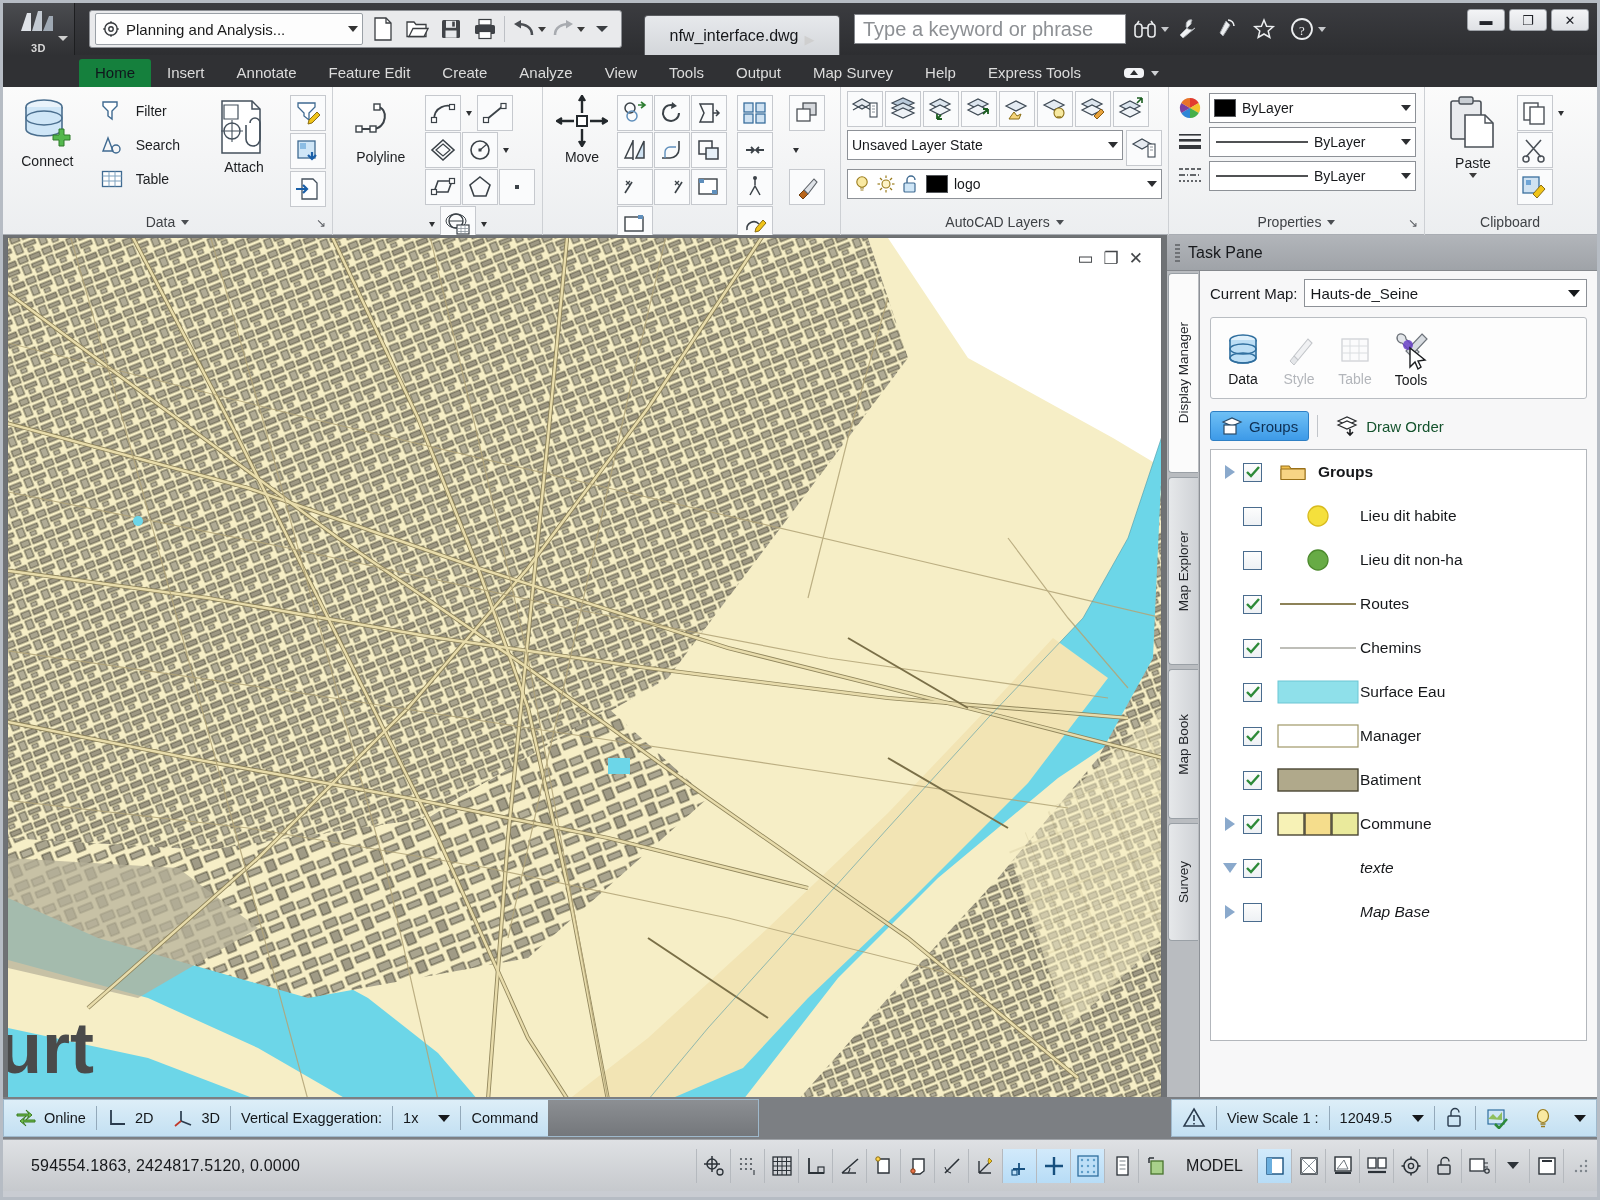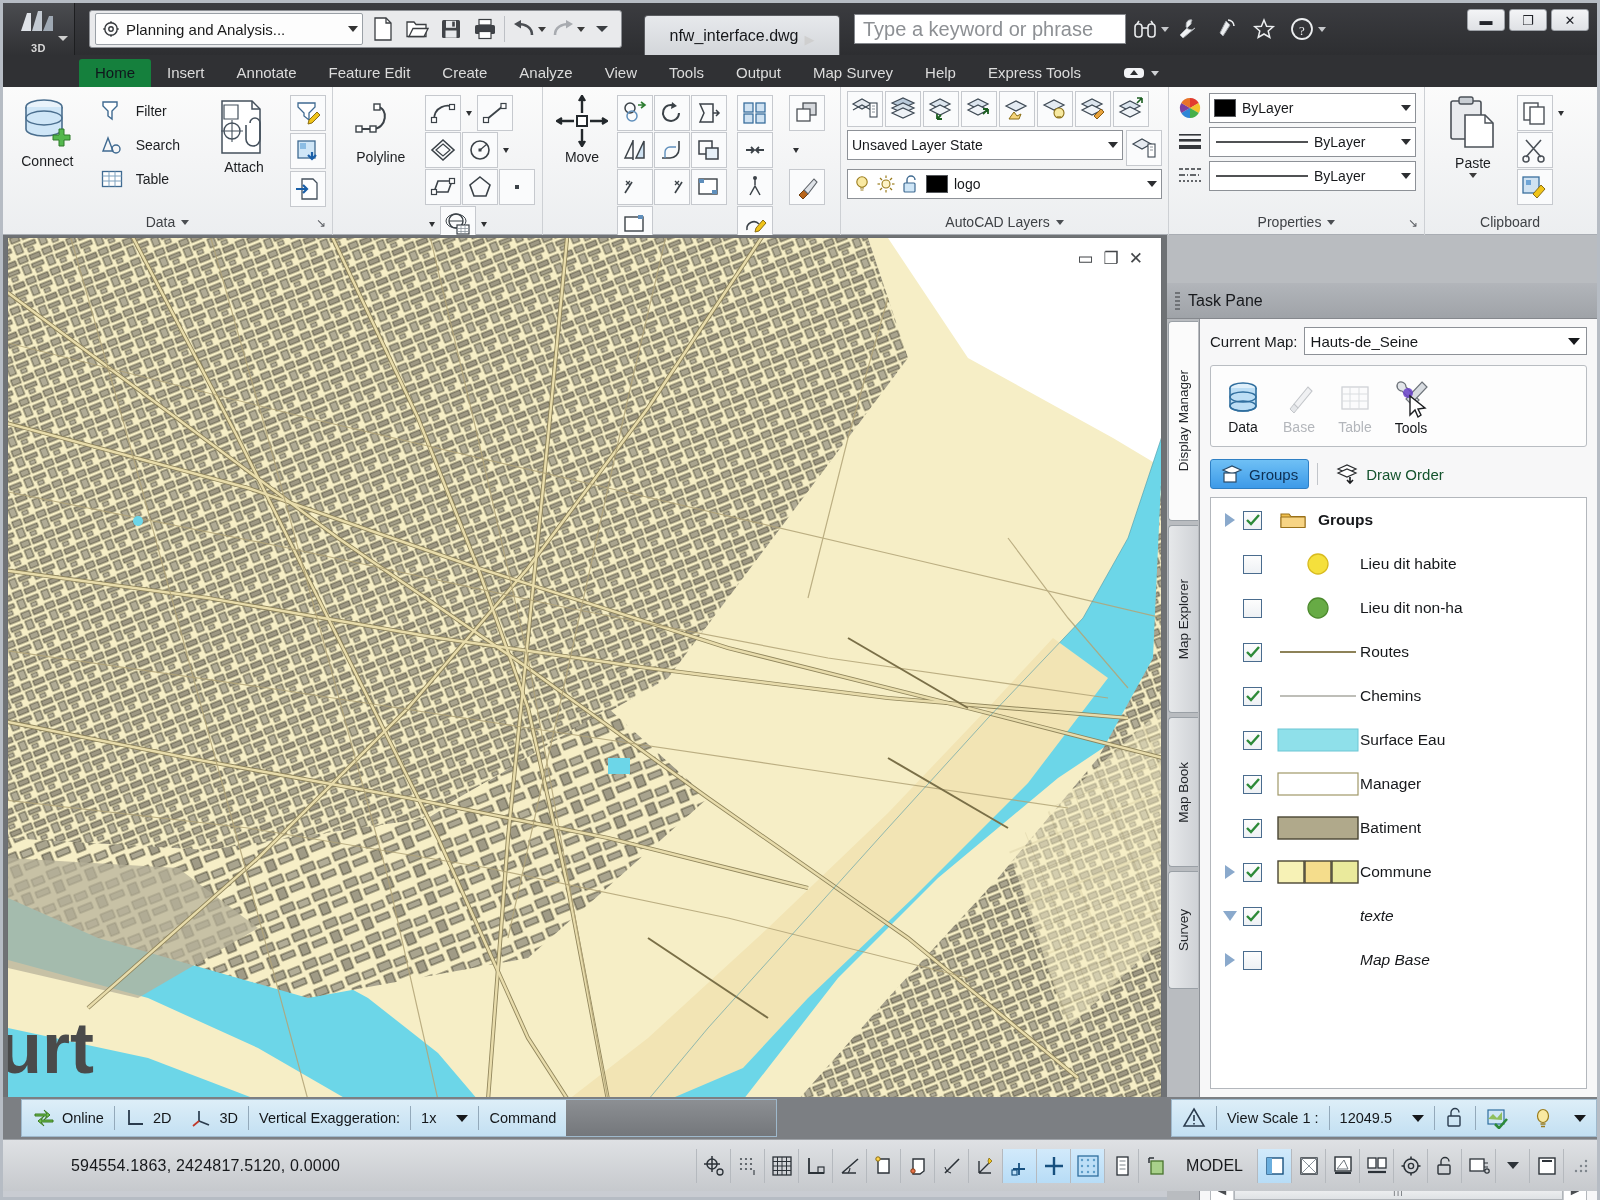--- a/index.html
+++ b/index.html
@@ -101,21 +101,21 @@
             background:#ffffff; border:1px solid #6b6e71; overflow:hidden;}
   .map-titlebar { position:absolute; right:0; top:0; height:40px; width:200px;
                   display:flex;align-items:center;justify-content:flex-end; gap:10px; padding-right:18px; z-index:5;}
   .mwbtn { font-size:17px; color:#44474a; }
   #mapsvg { position:absolute; left:0; top:0; }
 
   
   .taskpane { position:absolute; left:1164px; top:232px; width:430px; height:930px;
               background:#b9bcc0; }
   .tp-header { height:36px; background:linear-gradient(#b2b5ba,#9fa3a8); display:flex;align-items:center;
-               padding-left:8px; border-bottom:1px solid #85888d;margin-top:48px;}
+               padding-left:8px; border-bottom:1px solid #85888d;}
   .tp-grip { width:5px;height:18px; margin-right:8px;
              background:repeating-linear-gradient(#6f7276 0 2px, transparent 2px 4px);}
   .tp-title { font-size:16px; color:#17191c; }
 
   .tp-body { position:relative; height:894px; display:flex; }
   .vtabs { width:32px; background:#b9bcc0; padding-top:2px; }
   .vtab { width:30px; margin:0 0 4px 1px; background:linear-gradient(90deg,#e6e8ea,#cfd2d6);
           border:1px solid #9aa0a6; border-right:none; border-radius:4px 0 0 4px;
           display:flex;align-items:center;justify-content:center; }
   .vtab.active { background:#fbfbfb; }
@@ -165,30 +165,30 @@
   .hsb-track { flex:1; height:22px; background:#f2f3f4; border:1px solid #c8cbcf;
                display:flex;align-items:center;justify-content:center; }
   .hsb-thumb { width:100%; height:20px; background:linear-gradient(#fbfbfc,#dfe2e5);
                border:1px solid #b0b4b9; display:flex;align-items:center;justify-content:center;
                font-size:10px; color:#6d7176; letter-spacing:1px;}
 
   
   .statusrow1 { position:absolute; left:0; top:1094px; width:1594px; height:42px;
                 background:#7c7f83; display:flex; align-items:center; }
   .sb-left { display:flex;align-items:center;height:38px;background:linear-gradient(#ddeef8,#c3e0f2);
-             border:1px solid #9fb9cc; margin-left:18px; }
+             border:1px solid #9fb9cc; }
   .sb-item { display:flex;align-items:center;gap:6px; padding:0 10px; height:36px; font-size:14.5px;color:#14171a;}
   .sb-div { width:1px;height:24px;background:#93a9ba;}
   .sb-grey { height:36px; background:linear-gradient(#8c8f93,#74777b); flex:0 0 210px;}
   .sb-right { margin-left:auto; display:flex;align-items:center;height:38px;
               background:linear-gradient(#ddeef8,#c3e0f2);border:1px solid #9fb9cc; margin-right:0px;}
 
   .statusrow2 { position:absolute; left:0; top:1136px; width:1594px; height:52px;
                 background:linear-gradient(#dfe1e4,#c6c9cd); display:flex;align-items:center;
-                border-top:1px solid #9da1a6;padding-left:40px;}
+                border-top:1px solid #9da1a6;}
   .coords { padding-left:28px; font-size:16px; color:#16181b; letter-spacing:.2px;}
   .sb2-icons { display:flex; align-items:center; margin-left:auto; gap:0; }
   .sb2i { width:34px;height:34px;display:flex;align-items:center;justify-content:center;
           border-left:1px solid #b5b9be;}
   .sb2i.on { background:linear-gradient(#d2eafb,#b7dcf6); }
   .modeltxt { font-size:16px;color:#16181b;padding:0 14px;}
 
   svg { display:block; }
 </style>
 </head>
@@ -994,21 +994,21 @@
               <ellipse cx="20" cy="19" rx="13" ry="5" fill="none" stroke="#2f6e9e" stroke-width="1.3"></ellipse>
               <ellipse cx="20" cy="28" rx="13" ry="5" fill="none" stroke="#2f6e9e" stroke-width="1.3"></ellipse>
             </svg>
             <span class="ml">Data</span>
           </div>
           <div class="modebtn dim">
             <svg width="40" height="40" viewBox="0 0 40 40">
               <path d="M11 31 l4 -5 l4 4 l-4 5 z" fill="#e4e6e9" stroke="#c3c6ca" stroke-width="1"></path>
               <path d="M15 26 l14 -17 l4 4 l-14 17 z" fill="#f0f1f3" stroke="#c3c6ca" stroke-width="1.1"></path>
             </svg>
-            <span class="ml">Base</span>
+            <span class="ml">Style</span>
           </div>
           <div class="modebtn dim">
             <svg width="40" height="40" viewBox="0 0 40 40">
               <rect x="7" y="9" width="26" height="22" fill="#fbfbfc" stroke="#cfd2d6" stroke-width="1.3"></rect>
               <path d="M7 16 h26 M7 23 h26 M15 9 v22 M24 9 v22" stroke="#dadde0" stroke-width="1"></path>
             </svg>
             <span class="ml">Table</span>
           </div>
           <div class="modebtn">
             <svg width="44" height="42" viewBox="0 0 44 42">

